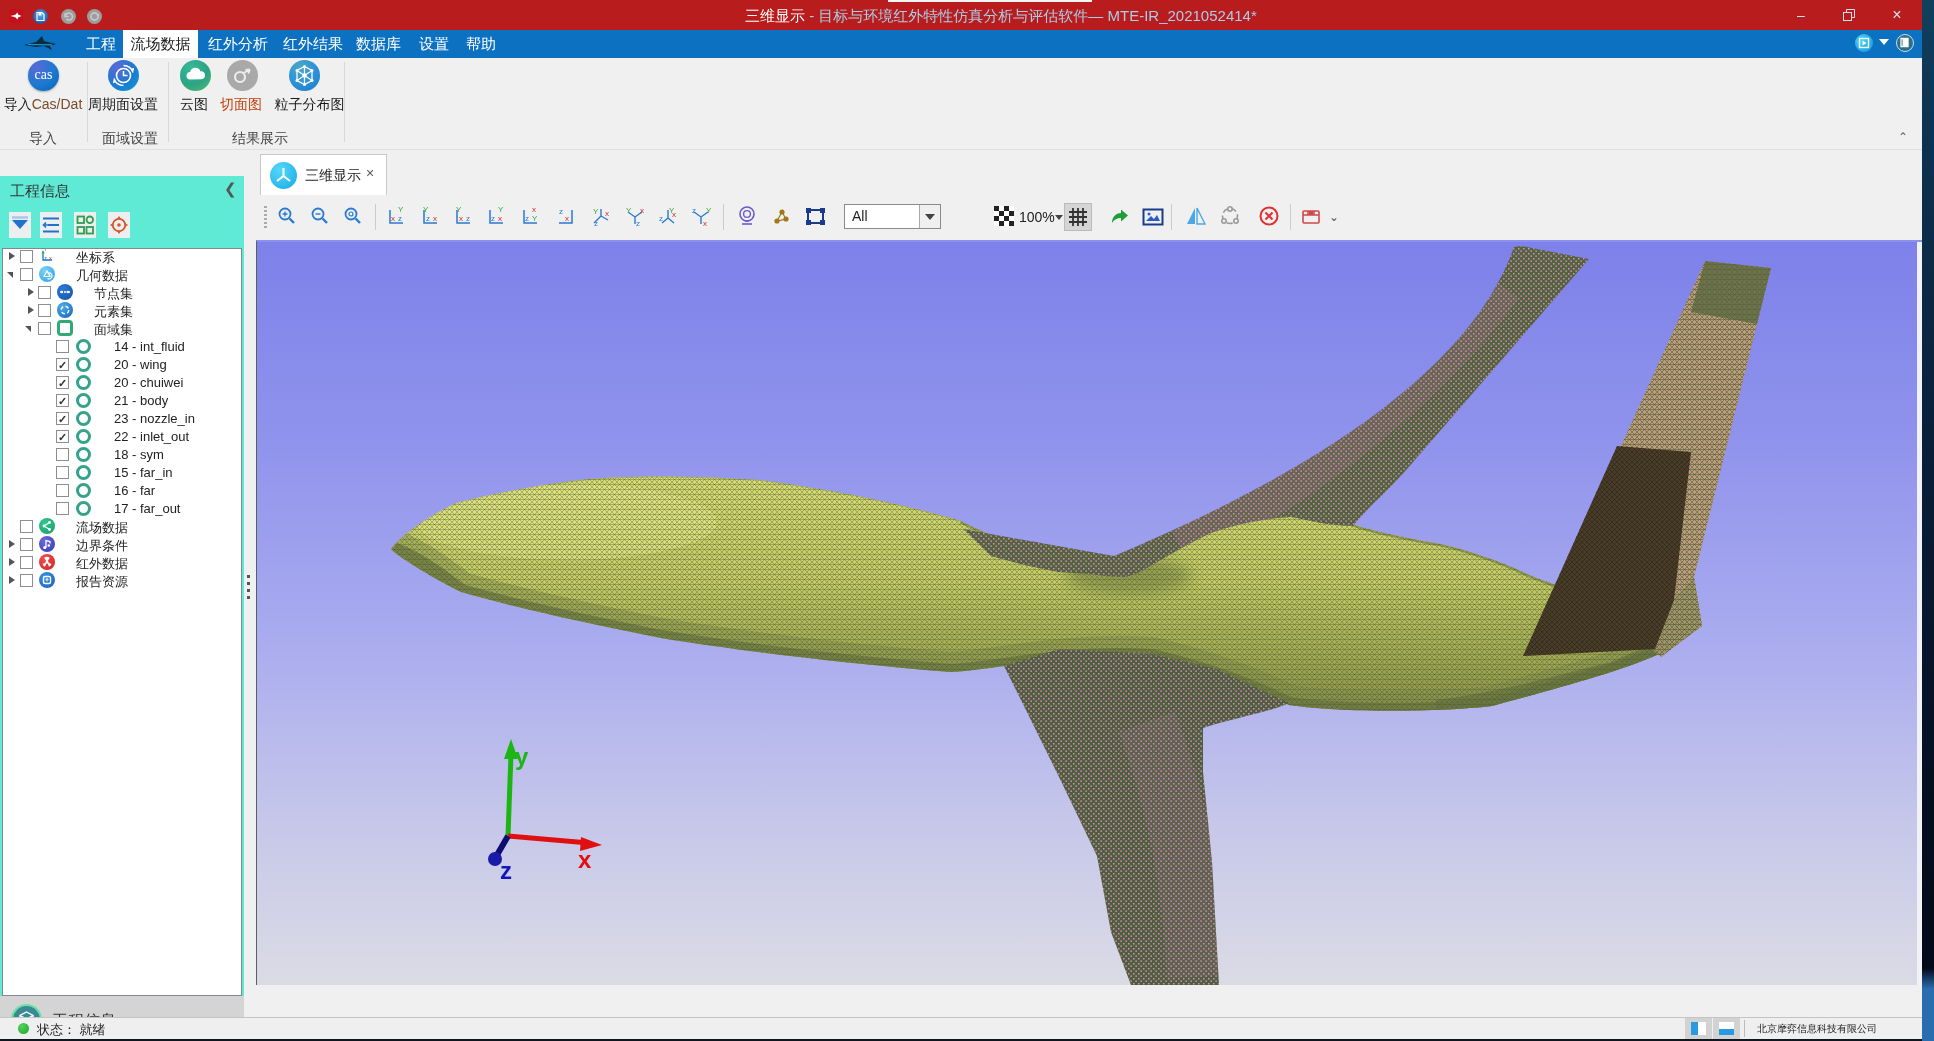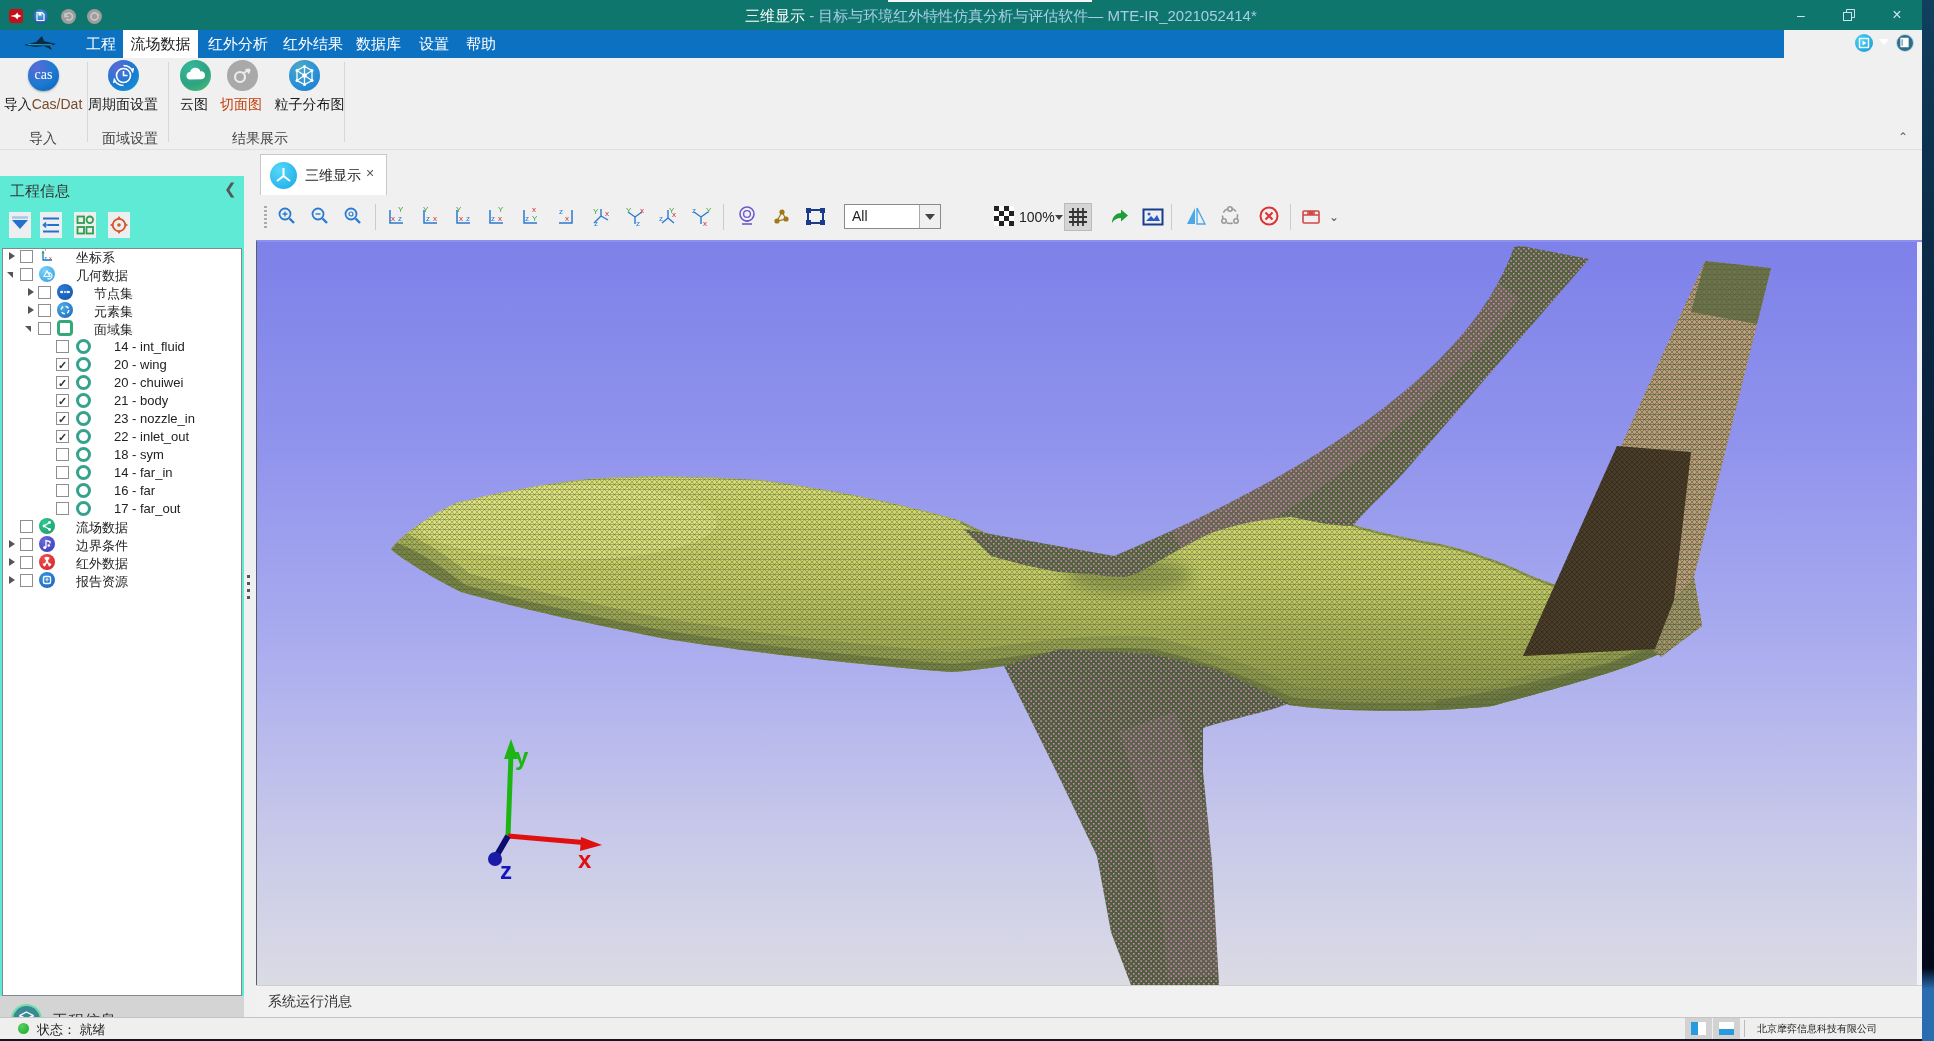--- a/index.html
+++ b/index.html
@@ -1,20 +1,20 @@
 <!DOCTYPE html>
 <html><head>
 <meta charset="utf-8">
 <style>
 * { margin:0; padding:0; box-sizing:border-box; }
 html,body { width:1934px; height:1041px; overflow:hidden; font-family:"Liberation Sans", sans-serif; }
 #app { position:relative; width:1934px; height:1041px; background:#f0f0f0; }
 
-#titlebar { position:absolute; left:0; top:0; width:1922px; height:30px; background:#0f766e; }
-#menubar { position:absolute; left:0; top:30px; width:1784px; height:28px; background:#0d71c2; }
+#titlebar { position:absolute; left:0; top:0; width:1922px; height:30px; background:#b91c1c; }
+#menubar { position:absolute; left:0; top:30px; width:1922px; height:28px; background:#0d71c2; }
 .qat { position:absolute; top:9px; width:15px; height:15px; border-radius:50%; }
 #title-text { position:absolute; left:745px; top:7px; font-size:15px; color:#fff; white-space:nowrap; }
 #title-text .dim { color:#a9cce8; }
 .wbtn { position:absolute; top:0; height:30px; width:46px; color:#cfe2f2; font-size:14px; text-align:center; line-height:30px; }
 #topwhite { position:absolute; left:888px; top:0; width:204px; height:2px; background:#f5f5f5; }
 
 .mi { position:absolute; top:0; height:28px; line-height:28px; color:#fff; font-size:15px; }
 #mtab { position:absolute; left:123px; top:0; width:75px; height:28px; background:#fff; color:#1a1a1a; text-align:center; line-height:28px; font-size:15px; }
 
 #ribbon { position:absolute; left:0; top:58px; width:1922px; height:92px; background:#f0f0f0; border-bottom:1px solid #e0e0e0; }
@@ -268,21 +268,21 @@
           <span class="tlabel" style="left:111px;">22 - inlet_out</span>
         </div>
       <div class="trow" style="top:197px;text-align:right;">
           <span class="tcb" style="left:53px;"></span>
           <span class="tring" style="left:73px;"></span>
           <span class="tlabel" style="left:111px;">18 - sym</span>
         </div>
       <div class="trow" style="top:215px;">
           <span class="tcb" style="left:53px;"></span>
           <span class="tring" style="left:73px;"></span>
-          <span class="tlabel" style="left:111px;">14 - far_in</span>
+          <span class="tlabel" style="left:111px;">15 - far_in</span>
         </div>
       <div class="trow" style="top:233px;">
           <span class="tcb" style="left:53px;"></span>
           <span class="tring" style="left:73px;"></span>
           <span class="tlabel" style="left:111px;">16 - far</span>
         </div>
       <div class="trow" style="top:251px;">
           <span class="tcb" style="left:53px;"></span>
           <span class="tring" style="left:73px;"></span>
           <span class="tlabel" style="left:111px;">17 - far_out</span>
@@ -608,23 +608,20 @@
         <path d="M345,603 L324,595 L323,609 Z" fill="#e01010"></path>
         <path d="M251,594 L240,613" stroke="#0d0d70" stroke-width="6"></path>
         <circle cx="238" cy="617" r="7" fill="#1a1aa8"></circle>
         <text x="258" y="523" font-size="24" font-weight="bold" fill="#1db514" font-family="Liberation Sans">y</text>
         <text x="321" y="626" font-size="24" font-weight="bold" fill="#e01010" font-family="Liberation Sans">x</text>
         <text x="243" y="637" font-size="24" font-weight="bold" fill="#1515c0" font-family="Liberation Sans">z</text>
       </g>
       <rect x="1660" y="0" width="5" height="743" fill="#f2f2f6"></rect>
     </svg>
     </div>
-    <div id="msgbar">
-        <div style="position:absolute;left:12px;top:7px;font-size:14px;color:#333;">系统运行消息</div>
-      </div>
   </div>
   <div id="statusbar">
     <div style="position:absolute;left:18px;top:5px;width:11px;height:11px;border-radius:50%;background:radial-gradient(circle at 35% 30%,#55d060,#18a828);"></div>
     <div style="position:absolute;left:37px;top:3px;">状态： 就绪</div>
     <div style="position:absolute;left:1685px;top:0;width:27px;height:21px;background:#d2d2d2;"><svg width="27" height="21" viewBox="0 0 27 21">
           <rect x="6" y="4" width="15" height="13" fill="#fff"></rect>
           <rect x="6" y="4" width="7" height="13" fill="#2a9ae0"></rect>
         </svg></div>
     <div style="position:absolute;left:1713px;top:0;width:27px;height:21px;background:#d2d2d2;"><svg width="27" height="21" viewBox="0 0 27 21">
           <rect x="6" y="4" width="15" height="13" fill="#fff"></rect>

